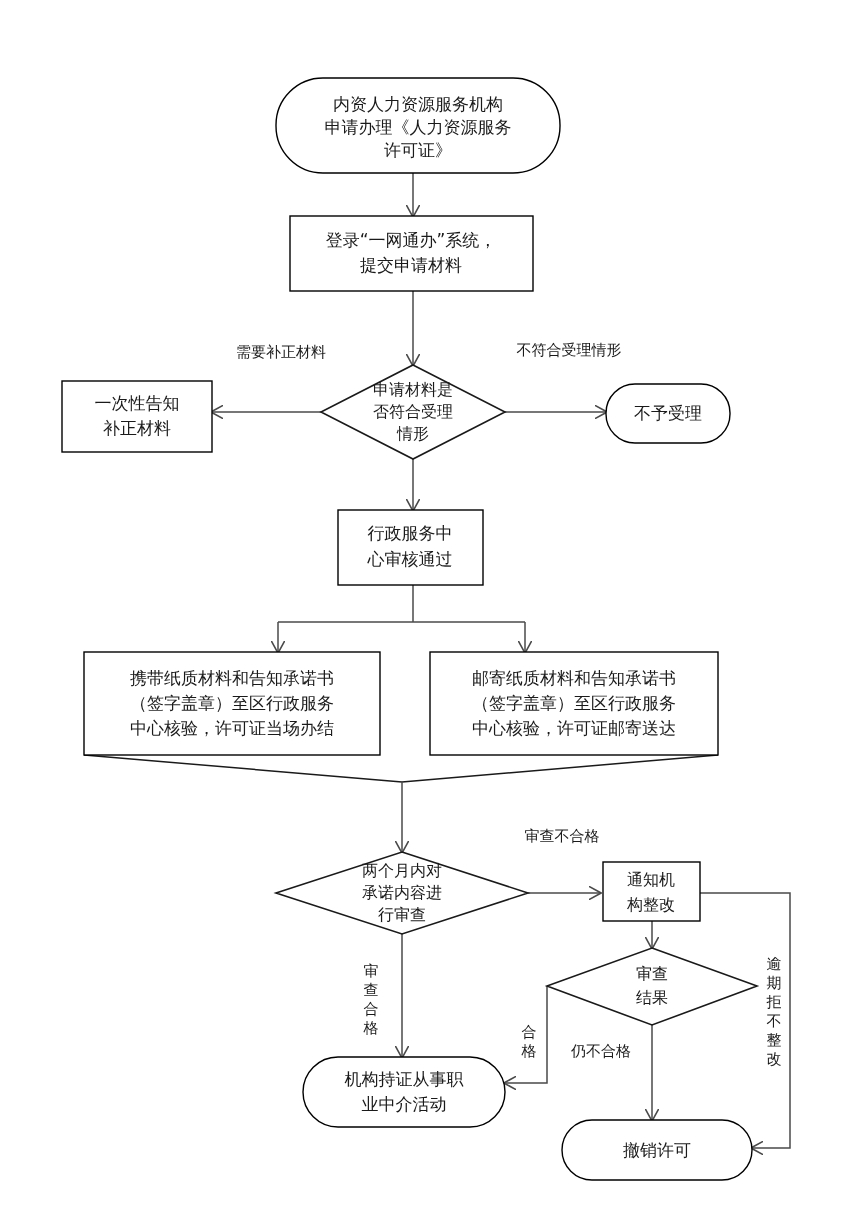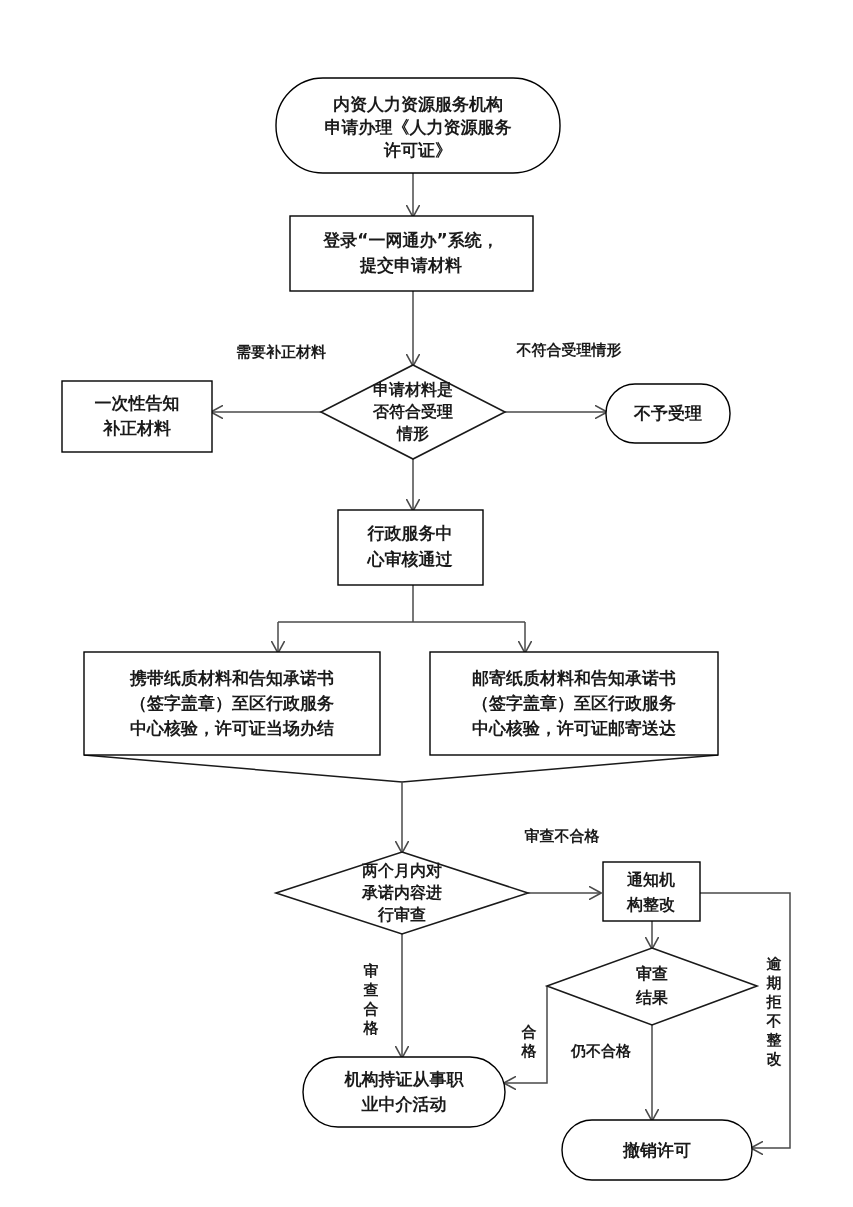--- a/index.html
+++ b/index.html
@@ -11,21 +11,20 @@
     width: 853px;
     height: 1207px;
     font-family: "Liberation Serif", "DejaVu Serif", serif;
     overflow: hidden;
   }
   #flowchart-root {
     position: relative;
     width: 853px;
     height: 1207px;
     background: #ffffff;
-    font-weight: bold;
   }
   svg#flow-svg {
     position: absolute;
     top: 0;
     left: 0;
     width: 853px;
     height: 1207px;
   }
   .shape-stroke {
     fill: #ffffff;

